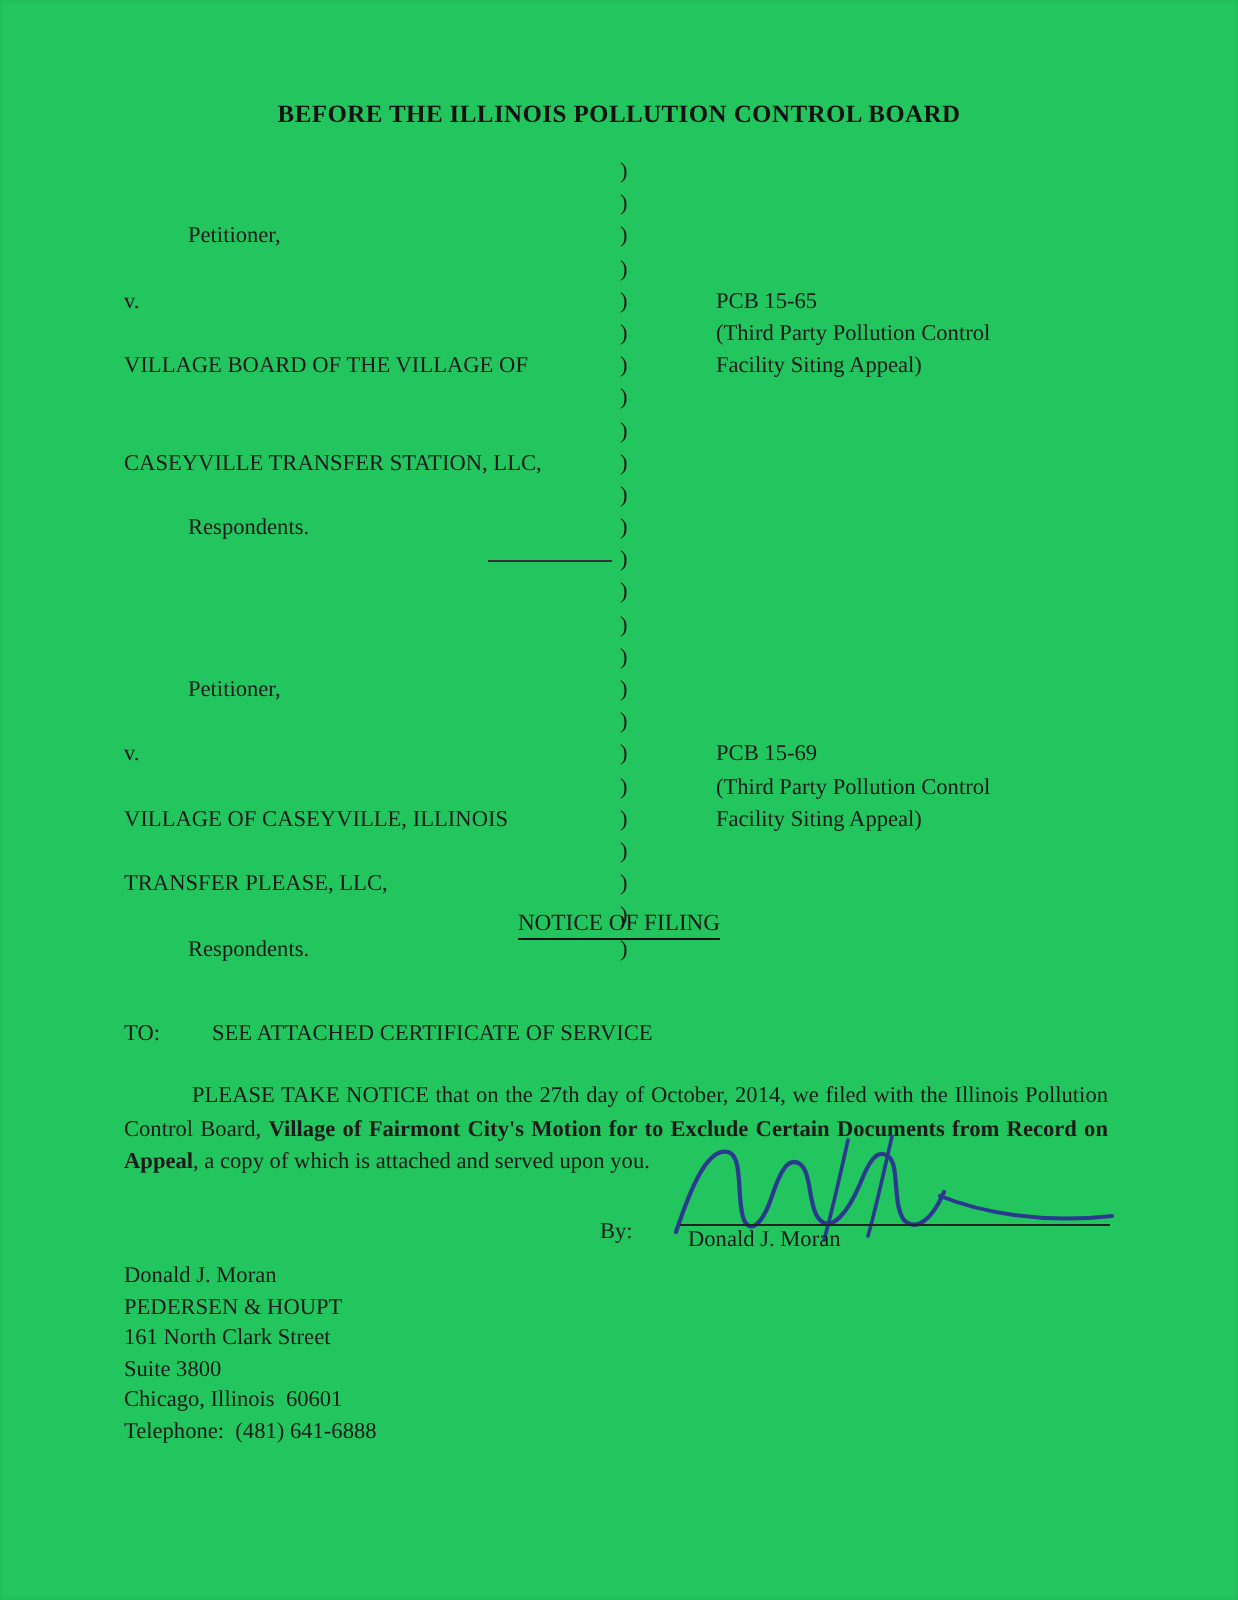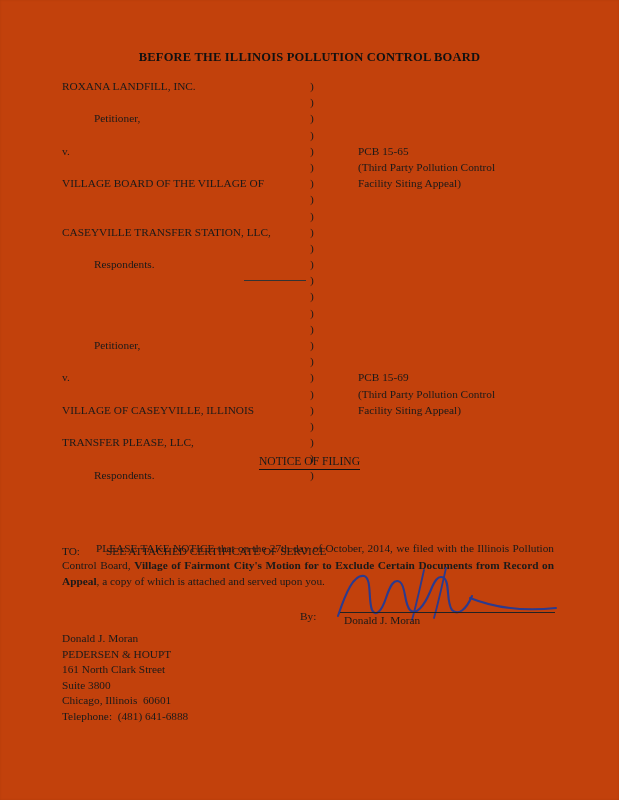--- a/index.html
+++ b/index.html
@@ -17,21 +17,21 @@
     height: 800px;
     background: #ffffff;
     overflow: hidden;
   }
   .sheet {
     position: absolute;
     left: 0;
     top: 0;
     width: 619px;
     height: 800px;
-    background: #c2410c;
+    background: #22c55e;
   }
   .doc-title {
     position: absolute;
     left: 0;
     top: 50px;
     width: 619px;
     text-align: center;
     font-size: 12.5px;
     font-weight: bold;
     letter-spacing: 0.2px;
@@ -97,21 +97,20 @@
   }
   .to-line {
     position: absolute;
     left: 62px;
     top: 511px;
     font-size: 11.3px;
   }
   .to-label {
     display: inline-block;
     width: 44px;
-    margin-top: 34px;
   }
   .body-para {
     position: absolute;
     left: 62px;
     top: 540px;
     width: 492px;
     font-size: 11.3px;
     line-height: 16.5px;
     text-align: justify;
   }
@@ -177,21 +176,20 @@
 <body>
 
 <div class="page">
   <div class="sheet">
 
     <div class="doc-title">BEFORE THE ILLINOIS POLLUTION CONTROL BOARD</div>
 
     <div class="caption">
 
     <div class="cap-row">
-          <div class="cap-left">ROXANA LANDFILL, INC.</div>
           <div class="cap-paren">)</div>
           <div class="cap-right"></div>
         </div>
         <div class="cap-row">
           <div class="cap-left"></div>
           <div class="cap-paren">)</div>
           <div class="cap-right"></div>
         </div>
         <div class="cap-row">
           <div class="cap-left cap-indent">Petitioner,</div>

